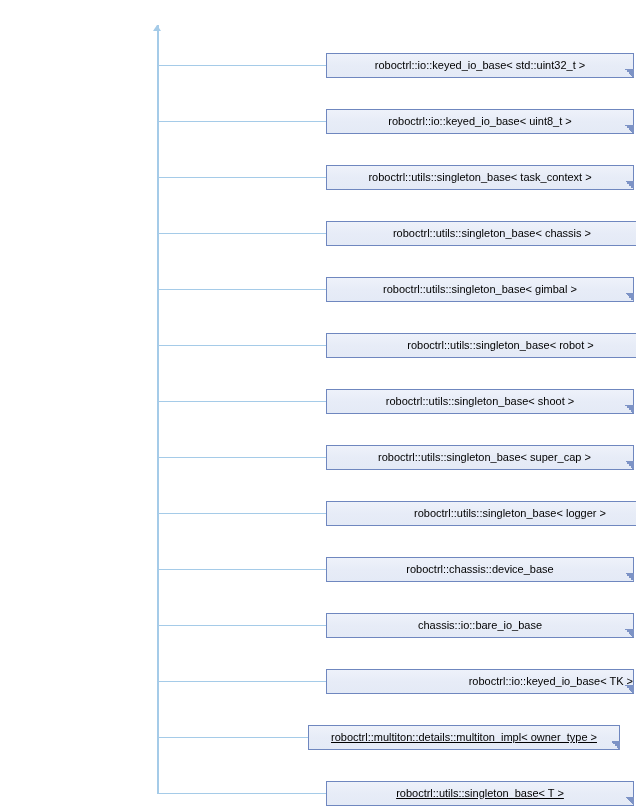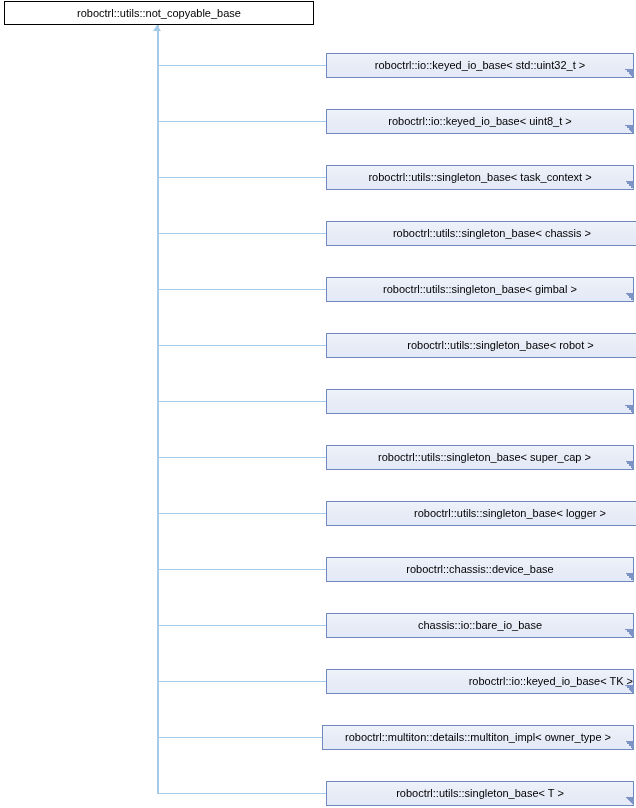--- a/index.html
+++ b/index.html
@@ -81,23 +81,20 @@
     border-left:4px solid transparent;
     border-right:4px solid transparent;
     border-bottom:6px solid #a5cbe8;
   }
 </style>
 </head>
 <body>
 
 <div id="canvas">
 
-  <div class="root-node">
-    <span class="node-label">roboctrl::utils::not_copyable_base</span>
-  </div>
 
   <div class="arrow-up" id="root-arrow" style="left: 153px; top: 25px;"></div>
 
   <div class="vline" id="trunk" style="left: 157px; top: 25px; height: 769px;"></div>
 
   <div id="derived-layer">
       <div class="hline" style="left: 158px; top: 65px; width: 168px;"></div>
       <div class="node" style="left: 326px; top: 53px; width: 308px;">
         <span class="node-label">roboctrl::io::keyed_io_base&lt; std::uint32_t &gt;</span>
         <span class="fold"></span>
@@ -122,20 +119,21 @@
         <span class="node-label">roboctrl::utils::singleton_base&lt; gimbal &gt;</span>
         <span class="fold"></span>
       </div>
       <div class="hline" style="left: 158px; top: 345px; width: 168px;"></div>
       <div class="node" style="left: 326px; top: 333px; width: 349px;">
         <span class="node-label">roboctrl::utils::singleton_base&lt; robot &gt;</span>
         <span class="fold"></span>
       </div>
       <div class="hline" style="left: 158px; top: 401px; width: 168px;"></div>
       <div class="node" style="left: 326px; top: 389px; width: 308px;">
+        <span class="node-label">roboctrl::utils::singleton_base&lt; shoot &gt;</span>
         <span class="fold"></span>
       </div>
       <div class="hline" style="left: 158px; top: 457px; width: 168px;"></div>
       <div class="node" style="left: 326px; top: 445px; width: 308px; padding-left: 9px;">
         <span class="node-label">roboctrl::utils::singleton_base&lt; super_cap &gt;</span>
         <span class="fold"></span>
       </div>
       <div class="hline" style="left: 158px; top: 513px; width: 168px;"></div>
       <div class="node" style="left: 326px; top: 501px; width: 368px;">
         <span class="node-label">roboctrl::utils::singleton_base&lt; logger &gt;</span>
@@ -150,24 +148,24 @@
       <div class="node" style="left: 326px; top: 613px; width: 308px;">
         <span class="node-label">chassis::io::bare_io_base</span>
         <span class="fold"></span>
       </div>
       <div class="hline" style="left: 158px; top: 681px; width: 168px;"></div>
       <div class="node" style="left: 326px; top: 669px; width: 308px; justify-content: flex-end;">
         <span class="node-label">roboctrl::io::keyed_io_base&lt; TK &gt;</span>
         <span class="fold"></span>
       </div>
       <div class="hline" style="left: 158px; top: 737px; width: 164px;"></div>
-      <div class="node" style="left: 322px; top: 725px; width: 312px;">
+      <div class="node" style="left: 308px; top: 725px; width: 312px; text-decoration: underline;">
         <span class="node-label">roboctrl::multiton::details::multiton_impl&lt; owner_type &gt;</span>
         <span class="fold"></span>
       </div>
       <div class="hline" style="left: 158px; top: 793px; width: 168px;"></div>
-      <div class="node" style="left: 326px; top: 781px; width: 308px;">
+      <div class="node" style="left: 326px; top: 781px; width: 308px; text-decoration: underline;">
         <span class="node-label">roboctrl::utils::singleton_base&lt; T &gt;</span>
         <span class="fold"></span>
       </div>
     </div>
 
 </div>
 
 </body></html>

